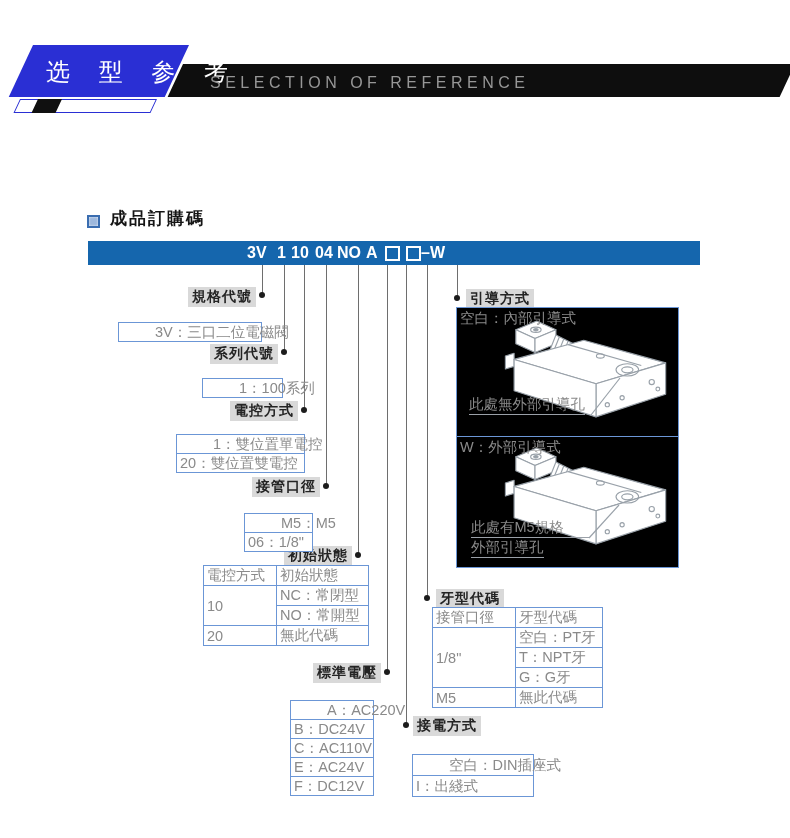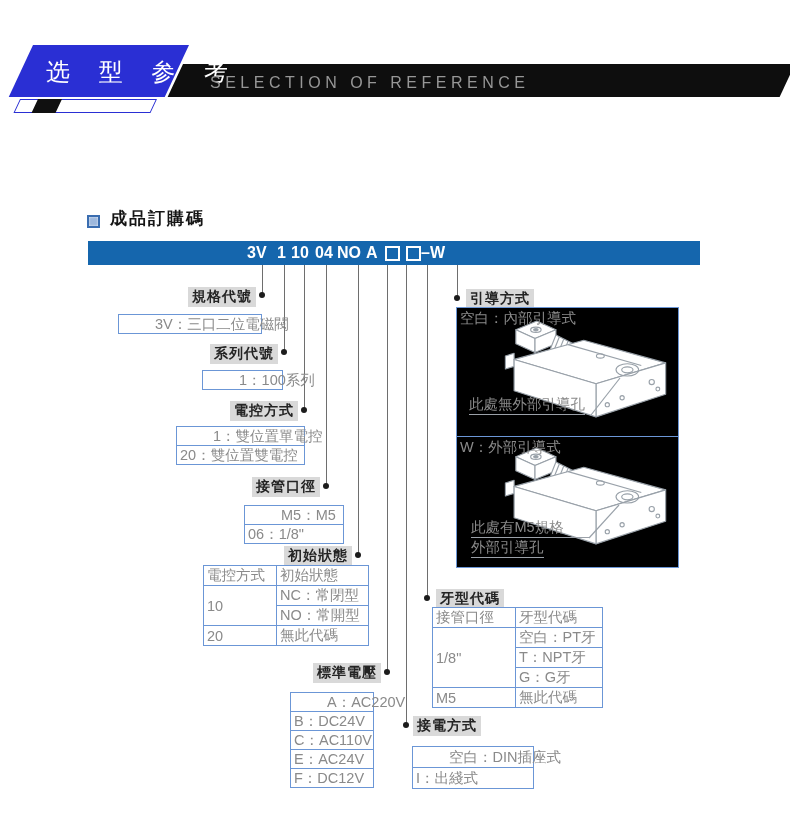--- a/index.html
+++ b/index.html
@@ -27,21 +27,21 @@
   
   .vl{position:absolute;width:1px;background:#6e6e6e;}
   .dot{position:absolute;width:6px;height:6px;border-radius:50%;background:#1c1c1c;}
   
   .lbl{position:absolute;background:#d9d9d9;color:#242424;font-size:14px;font-weight:bold;
        padding:1px 4px;white-space:nowrap;letter-spacing:1px;}
   
   .optcol{position:absolute;}
   .opt{border:1px solid #6b96d6;background:#fff;color:#8a8a8a;font-size:14.5px;
        line-height:18px;padding:0 3px;white-space:nowrap;margin-top:-1px;}
-  .opt:first-child{margin-top:8px;padding-left:36px;}
+  .opt:first-child{margin-top:16px;padding-left:36px;}
   
   table.tb{position:absolute;border-collapse:collapse;background:#fff;}
   table.tb td{border:1px solid #6b96d6;color:#8a8a8a;font-size:14.5px;padding:0 3px;
               white-space:nowrap;height:19px;vertical-align:middle;}
   
   .pilotbox{position:absolute;left:456px;width:221px;height:130px;border:1px solid #6b96d6;background:#000000;}
   .pb-title{position:absolute;left:3px;top:1px;color:#8a8a8a;font-size:14.5px;white-space:nowrap;}
   .pb-note{position:absolute;color:#8a8a8a;font-size:14.5px;white-space:nowrap;border-bottom:1px solid #9aa0a8;}
   .pb-svg{position:absolute;left:0;top:0;}
   .valve-svg{position:absolute;}
@@ -106,21 +106,21 @@
   <div class="optcol" style="left:118px;top:306px;width:144px">
     <div class="opt">3V：三口二位電磁閥</div>
   </div>
   <div class="optcol" style="left:202px;top:362px;width:81px">
     <div class="opt">1：100系列</div>
   </div>
   <div class="optcol" style="left:176px;top:418px;width:129px">
     <div class="opt">1：雙位置單電控</div>
     <div class="opt">20：雙位置雙電控</div>
   </div>
-  <div class="optcol" style="left:244px;top:497px;width:100px">
+  <div class="optcol" style="left:244px;top:497px;width:69px">
     <div class="opt">M5：M5</div>
     <div class="opt">06：1/8"</div>
   </div>
   <div class="optcol" style="left:290px;top:684px;width:84px">
     <div class="opt">A：AC220V</div>
     <div class="opt">B：DC24V</div>
     <div class="opt">C：AC110V</div>
     <div class="opt">E：AC24V</div>
     <div class="opt">F：DC12V</div>
   </div>

